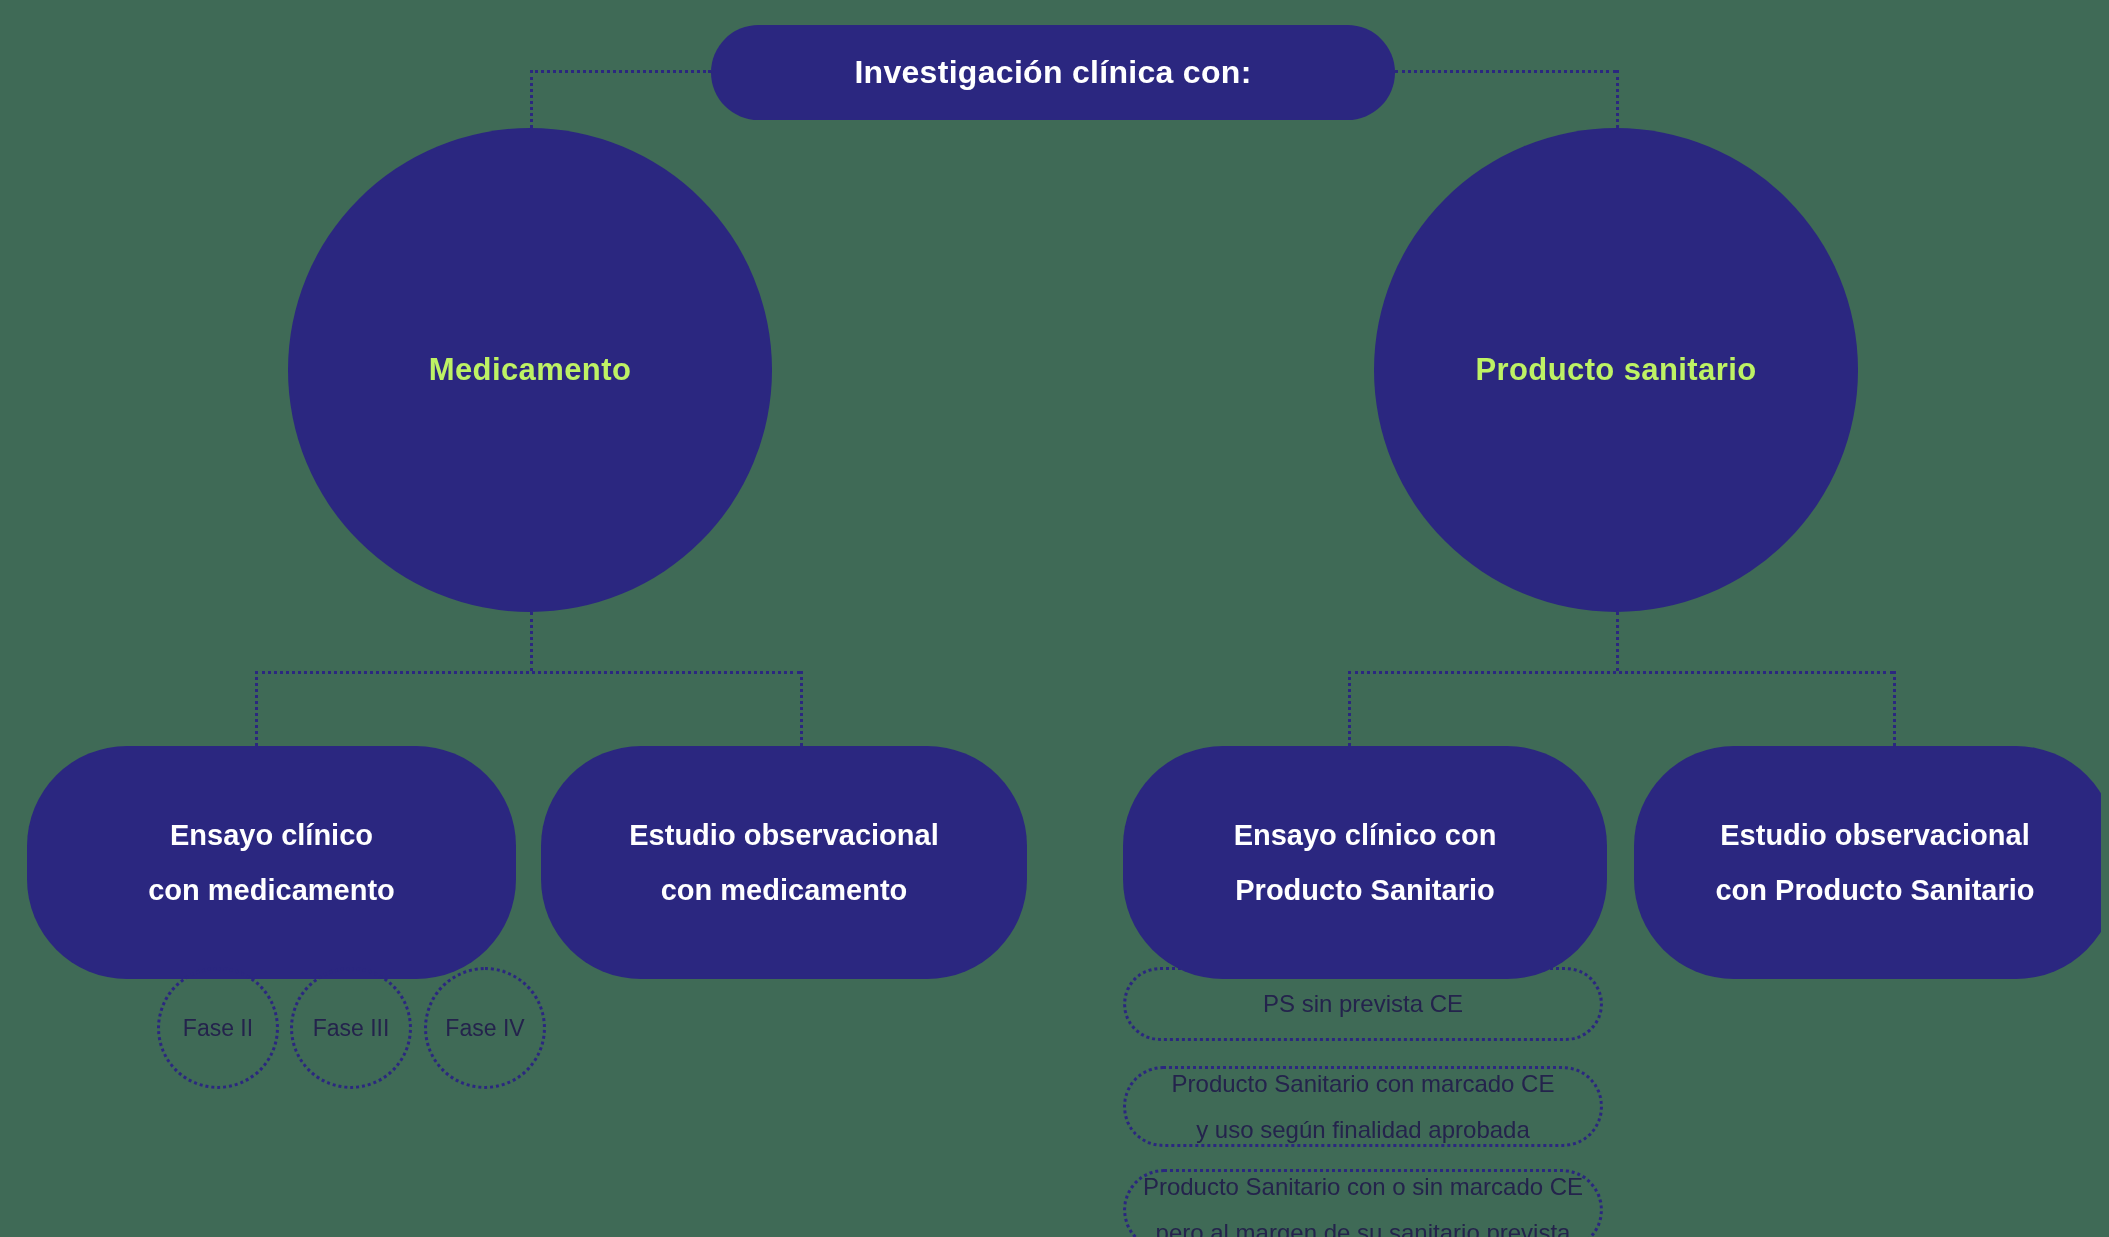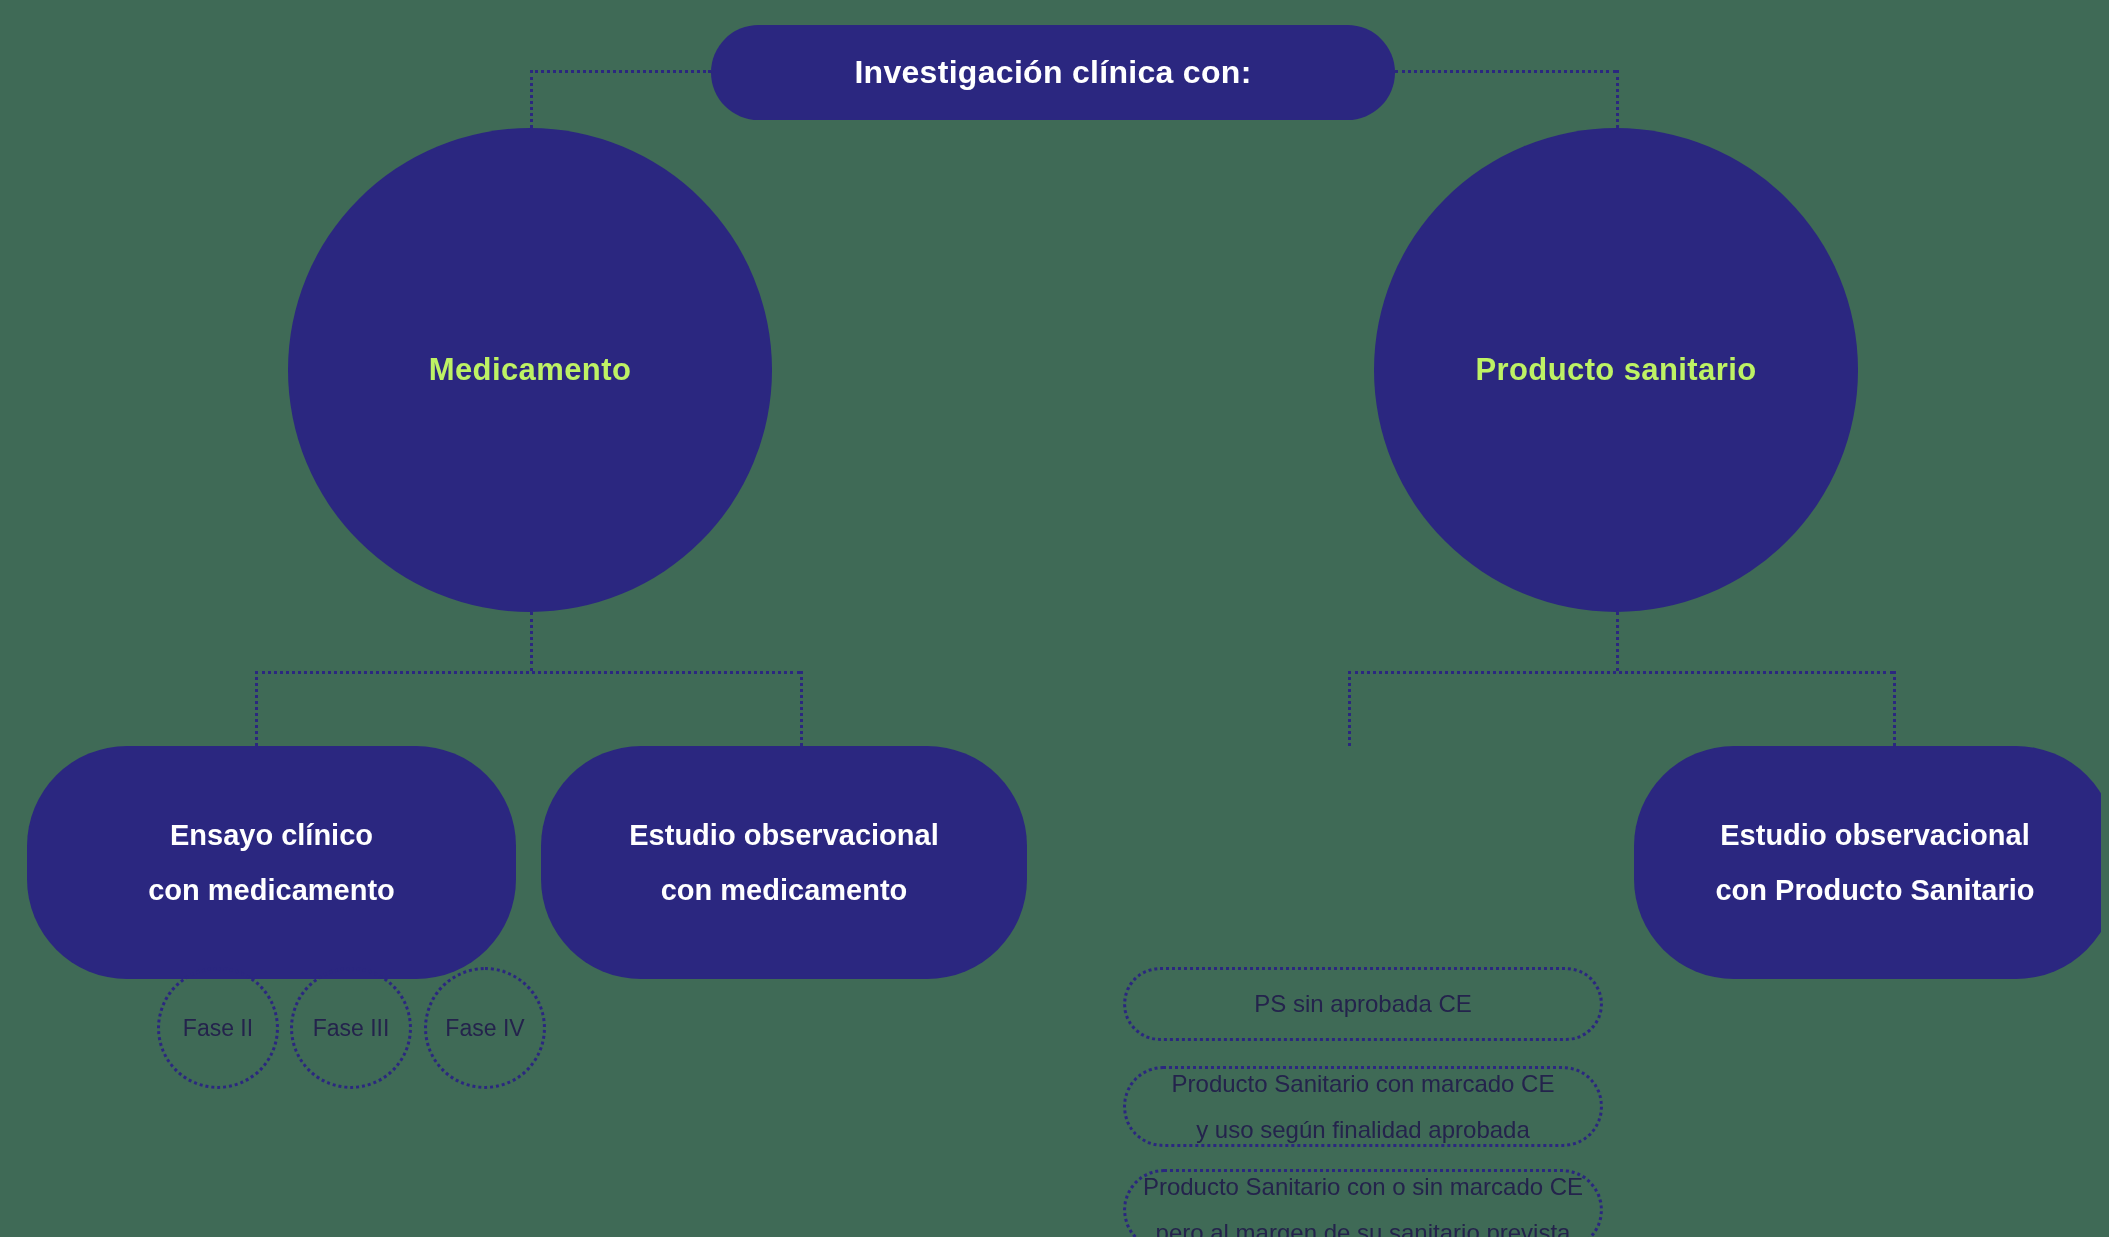--- a/index.html
+++ b/index.html
@@ -134,37 +134,41 @@
 
   <div class="solid-node pill pill-1">
     <span class="line-block">Ensayo clínico</span>
     <span class="line-block">con medicamento</span>
   </div>
   <div class="solid-node pill pill-2">
     <span class="line-block">Estudio observacional</span>
     <span class="line-block">con medicamento</span>
   </div>
 
+  <div class="solid-node pill pill-3">
+    <span class="line-block">Ensayo clínico con</span>
+    <span class="line-block">Producto Sanitario</span>
+  </div>
   <div class="solid-node pill pill-4">
     <span class="line-block">Estudio observacional</span>
     <span class="line-block">con Producto Sanitario</span>
   </div>
 
   <div class="dotted-circle fase-3">
     <span>Fase III</span>
   </div>
   <div class="dotted-circle fase-2">
     <span>Fase II</span>
   </div>
   <div class="dotted-circle fase-4">
     <span>Fase IV</span>
   </div>
 
   <div class="dotted-box note-1">
-    <span class="line-block">PS sin aprobada CE</span>
+    <span class="line-block">PS sin prevista CE</span>
   </div>
   <div class="dotted-box note-2">
     <span class="line-block">Producto Sanitario con marcado CE</span>
     <span class="line-block">y uso según finalidad aprobada</span>
   </div>
   <div class="dotted-box note-3">
     <span class="line-block">Producto Sanitario con o sin marcado CE</span>
     <span class="line-block">pero al margen de su sanitario prevista</span>
   </div>
 

